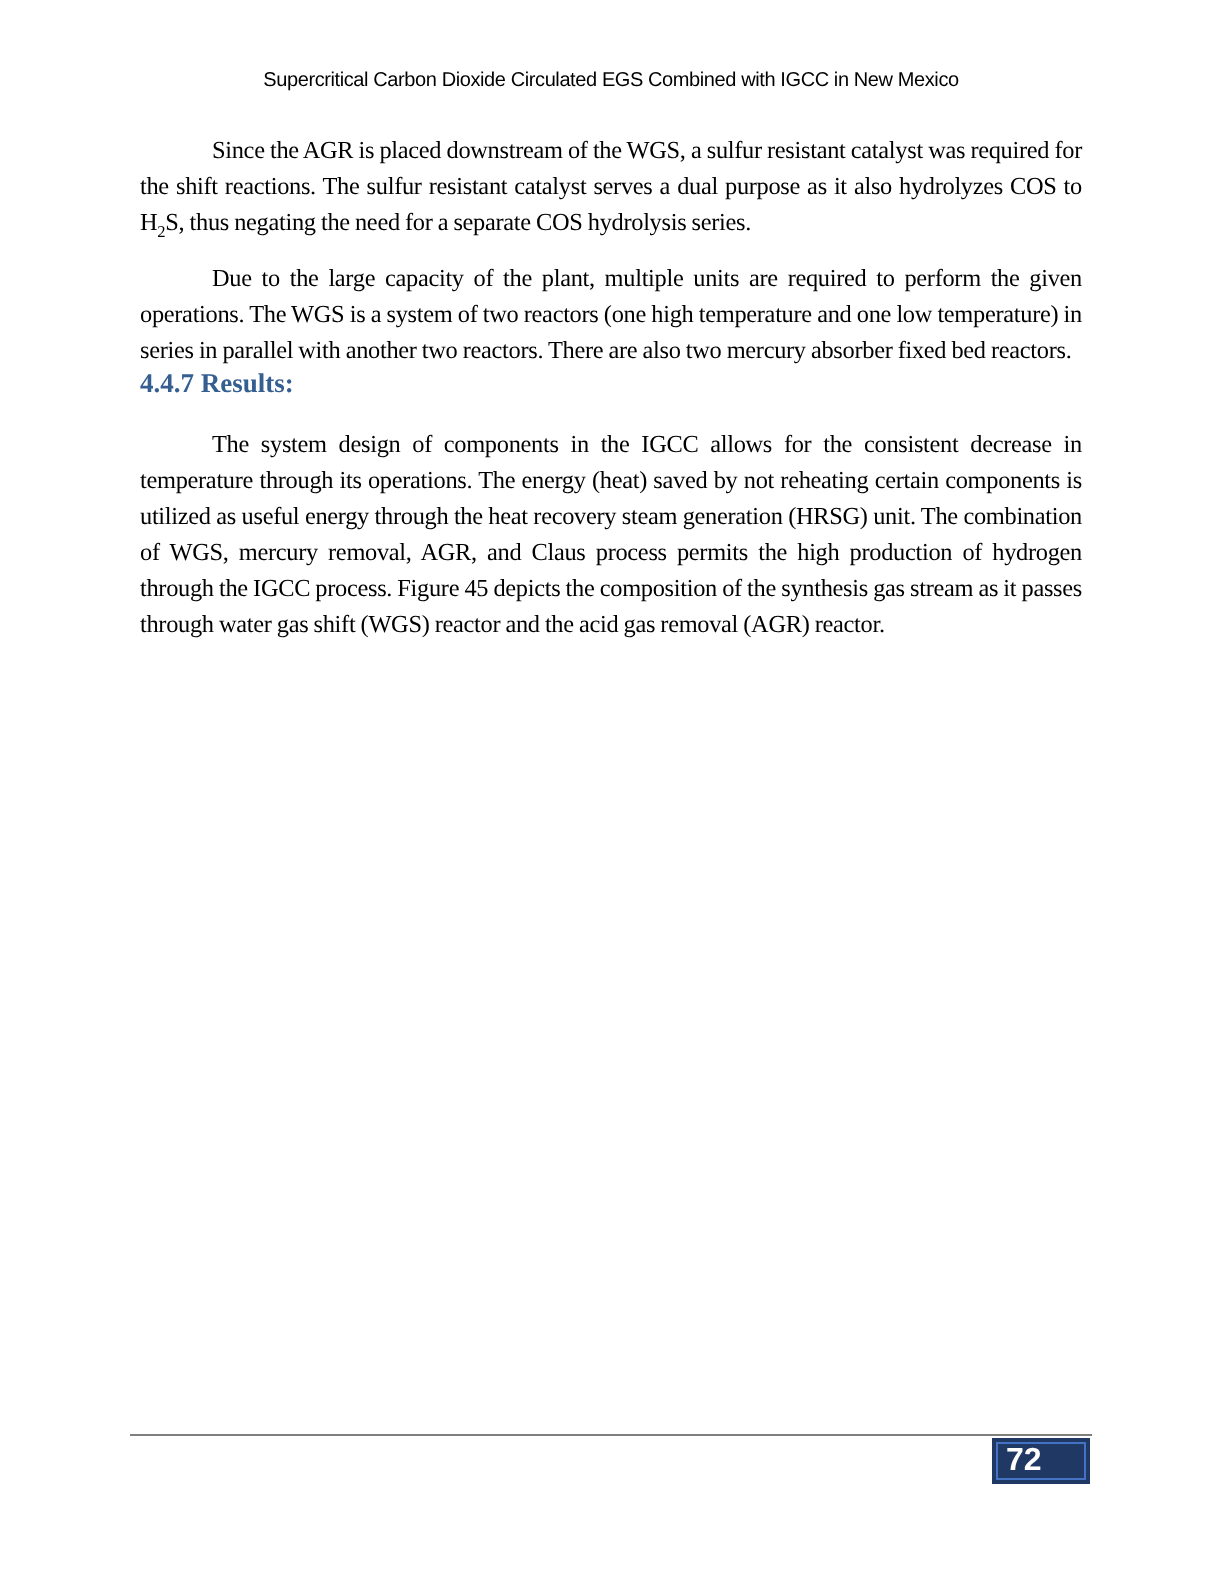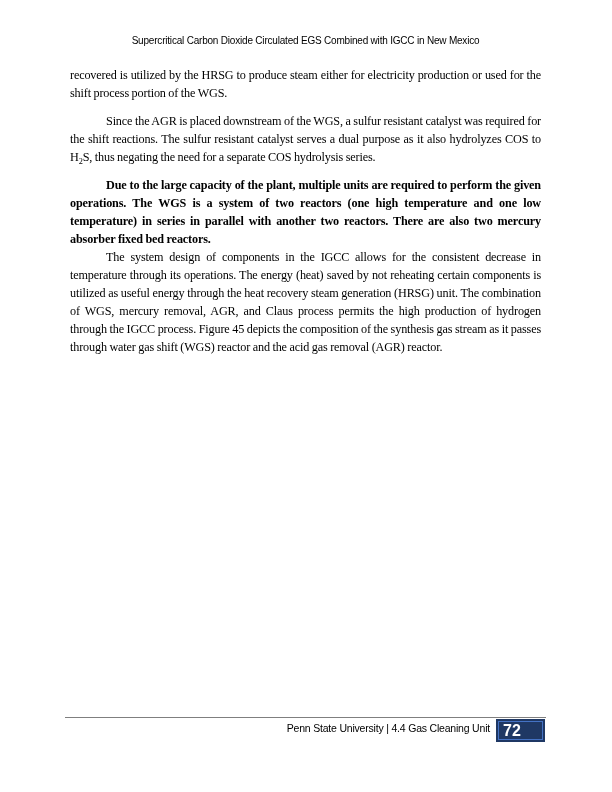--- a/index.html
+++ b/index.html
@@ -36,21 +36,21 @@
   }
   .para {
     font-size: 12.2px;
     line-height: 18px;
     letter-spacing: -0.15px;
     word-spacing: -0.3px;
     text-align: justify;
     margin: 0 0 10px 0;
   }
   .para.indent { text-indent: 36px; }
-  .para.tight { margin-bottom: 0; font-weight: bold; }
+  .para.tight { margin-bottom: 0; }
   .para sub { font-size: 0.68em; line-height: 0; }
 
   .heading {
     font-family: "Liberation Serif", serif;
     font-weight: bold;
     font-size: 13.5px;
     line-height: 16px;
     color: var(--heading-color, #365F91);
     margin: 0 0 13px 0;
   }
@@ -103,33 +103,32 @@
 <body>
 
 <div class="page">
 
   <div class="header">
     <span>Supercritical Carbon Dioxide Circulated EGS Combined with IGCC in New Mexico</span>
   </div>
 
   <div class="content">
 
-    <p class="para">recovered is utilized by the HRSG to produce steam either for electricity production or used for the shift process portion of the WGS.</p>
 
     <p class="para indent"><span>Since the AGR is placed downstream of the WGS, a sulfur resistant catalyst was required for the shift reactions. The sulfur resistant catalyst serves a dual purpose as it also hydrolyzes COS to H</span><sub>2</sub><span>S, thus negating the need for a separate COS hydrolysis series.</span></p>
 
     <p class="para indent tight">Due to the large capacity of the plant, multiple units are required to perform the given operations.  The WGS is a system of two reactors (one high temperature and one low temperature) in series in parallel with another two reactors.  There are also two mercury absorber fixed bed reactors.</p>
 
+    <h2 class="heading">4.4.7 Results:</h2>
 
     <p class="para indent">The system design of components in the IGCC allows for the consistent decrease in temperature through its operations. The energy (heat) saved by not reheating certain components is utilized as useful energy through the heat recovery steam generation (HRSG) unit.  The combination of WGS, mercury removal, AGR, and Claus process permits the high production of hydrogen through the IGCC process.  Figure 45 depicts the composition of the synthesis gas stream as it passes through water gas shift (WGS) reactor and the acid gas removal (AGR) reactor.</p>
 
   </div>
 
   <div class="footer-rule"></div>
 
-  <div class="footer-text">Penn State University | 4.4 Gas Cleaning Unit</div>
 
   <div class="page-number-box">
     <div class="page-number-inner"></div>
     <span class="page-number">72</span>
   </div>
 
 </div>
 
 </body></html>

